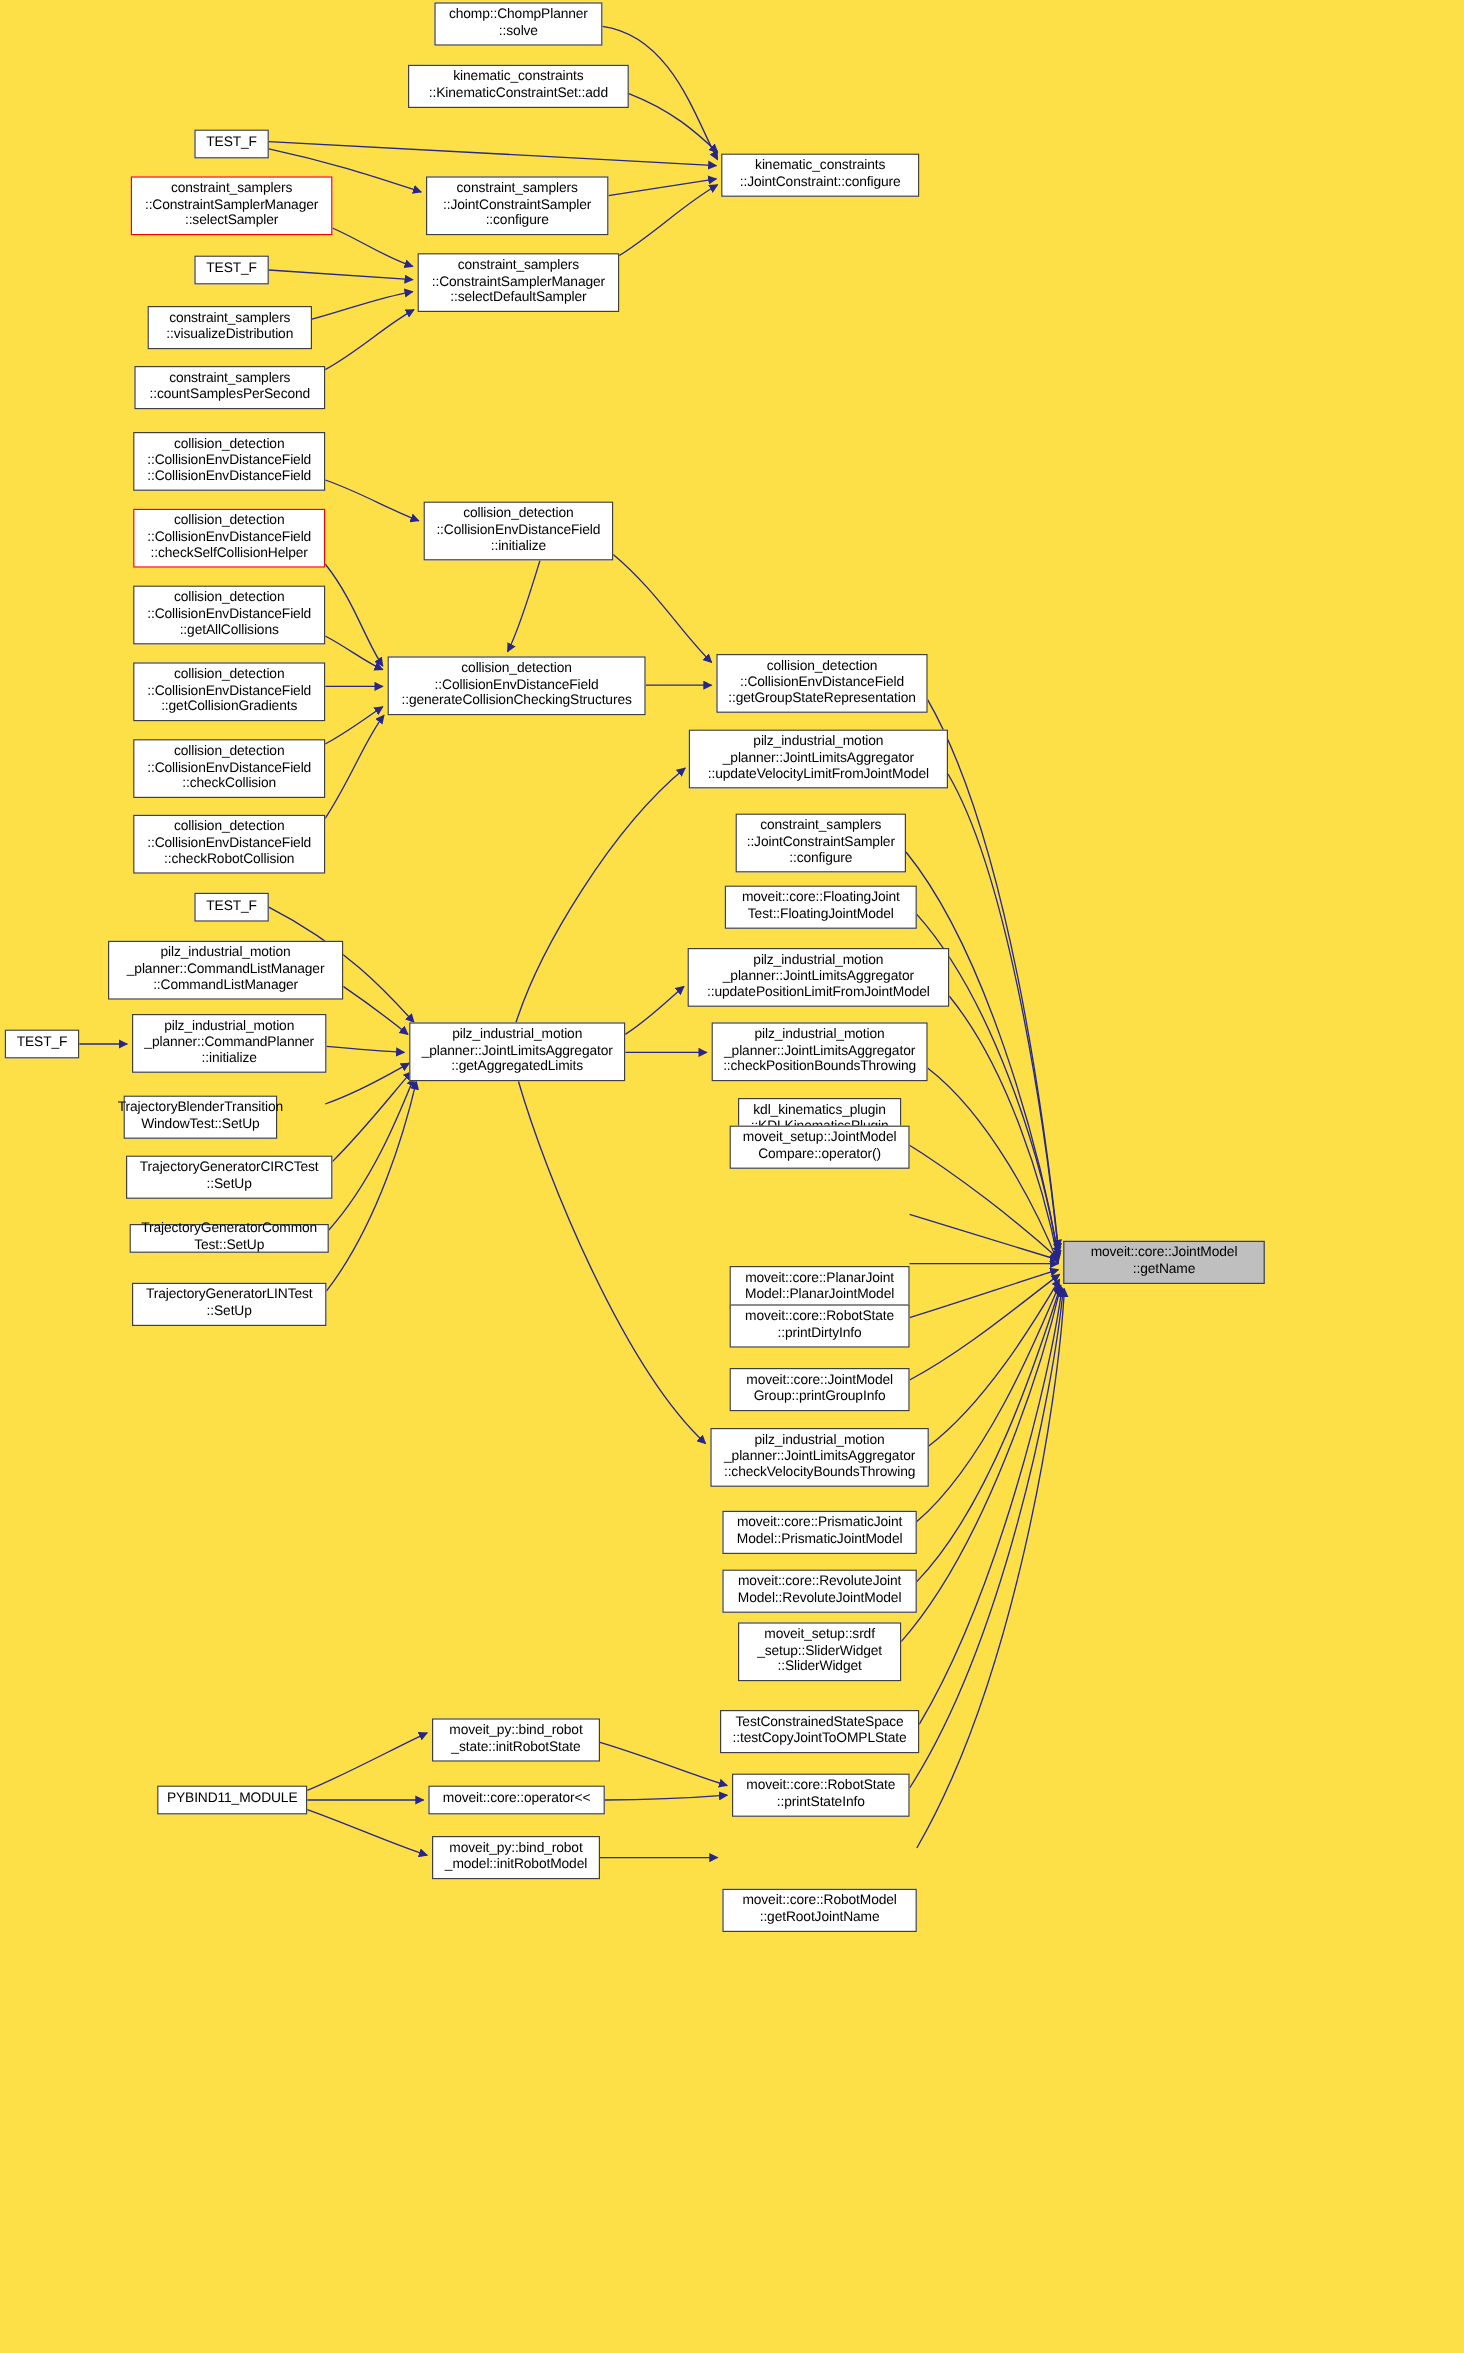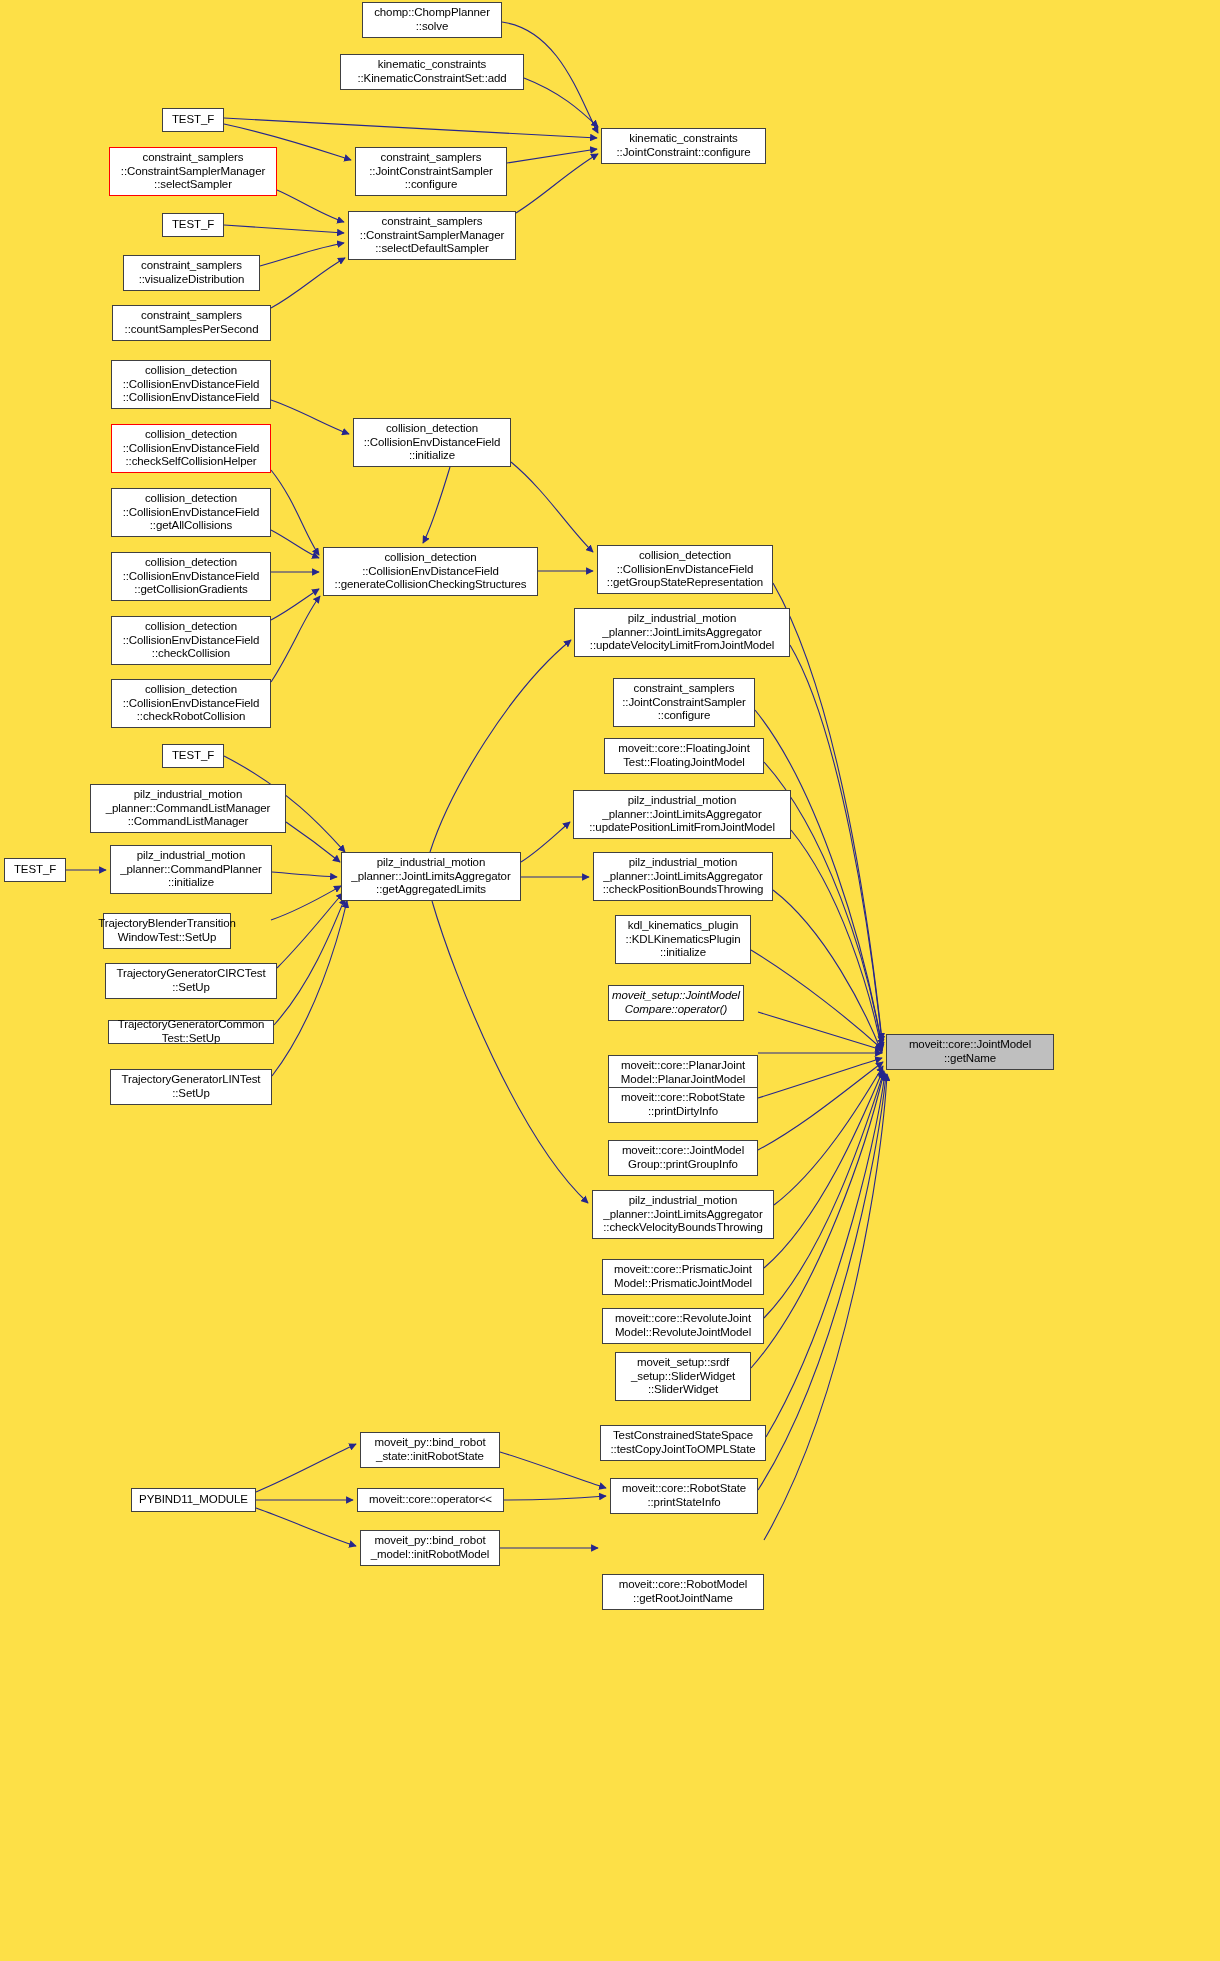--- a/index.html
+++ b/index.html
@@ -193,21 +193,21 @@
 ::checkPositionBoundsThrowing</div>
       <div class="node focus" style="left: 886px; top: 1034px; width: 168px; height: 36px;">moveit::core::JointModel
 ::getName</div>
       <div class="node" style="left: 103px; top: 913px; width: 128px; height: 36px;">TrajectoryBlenderTransition
 WindowTest::SetUp</div>
       <div class="node" style="left: 615px; top: 915px; width: 136px; height: 49px;">kdl_kinematics_plugin
 ::KDLKinematicsPlugin
 ::initialize</div>
       <div class="node" style="left: 105px; top: 963px; width: 172px; height: 36px;">TrajectoryGeneratorCIRCTest
 ::SetUp</div>
-      <div class="node" style="left: 608px; top: 985px; width: 136px; height: 36px; font-style: italic;">moveit_setup::JointModel
+      <div class="node" style="left: 608px; top: 938px; width: 150px; height: 36px;">moveit_setup::JointModel
 Compare::operator()</div>
       <div class="node" style="left: 108px; top: 1020px; width: 166px; height: 24px; text-align: center;">TrajectoryGeneratorCommon
 Test::SetUp</div>
       <div class="node" style="left: 608px; top: 1035px; width: 150px; height: 36px; margin-top: 20px;">moveit::core::PlanarJoint
 Model::PlanarJointModel</div>
       <div class="node" style="left: 110px; top: 1069px; width: 162px; height: 36px;">TrajectoryGeneratorLINTest
 ::SetUp</div>
       <div class="node" style="left: 608px; top: 1087px; width: 150px; height: 36px;">moveit::core::RobotState
 ::printDirtyInfo</div>
       <div class="node" style="left: 608px; top: 1140px; width: 150px; height: 36px;">moveit::core::JointModel

